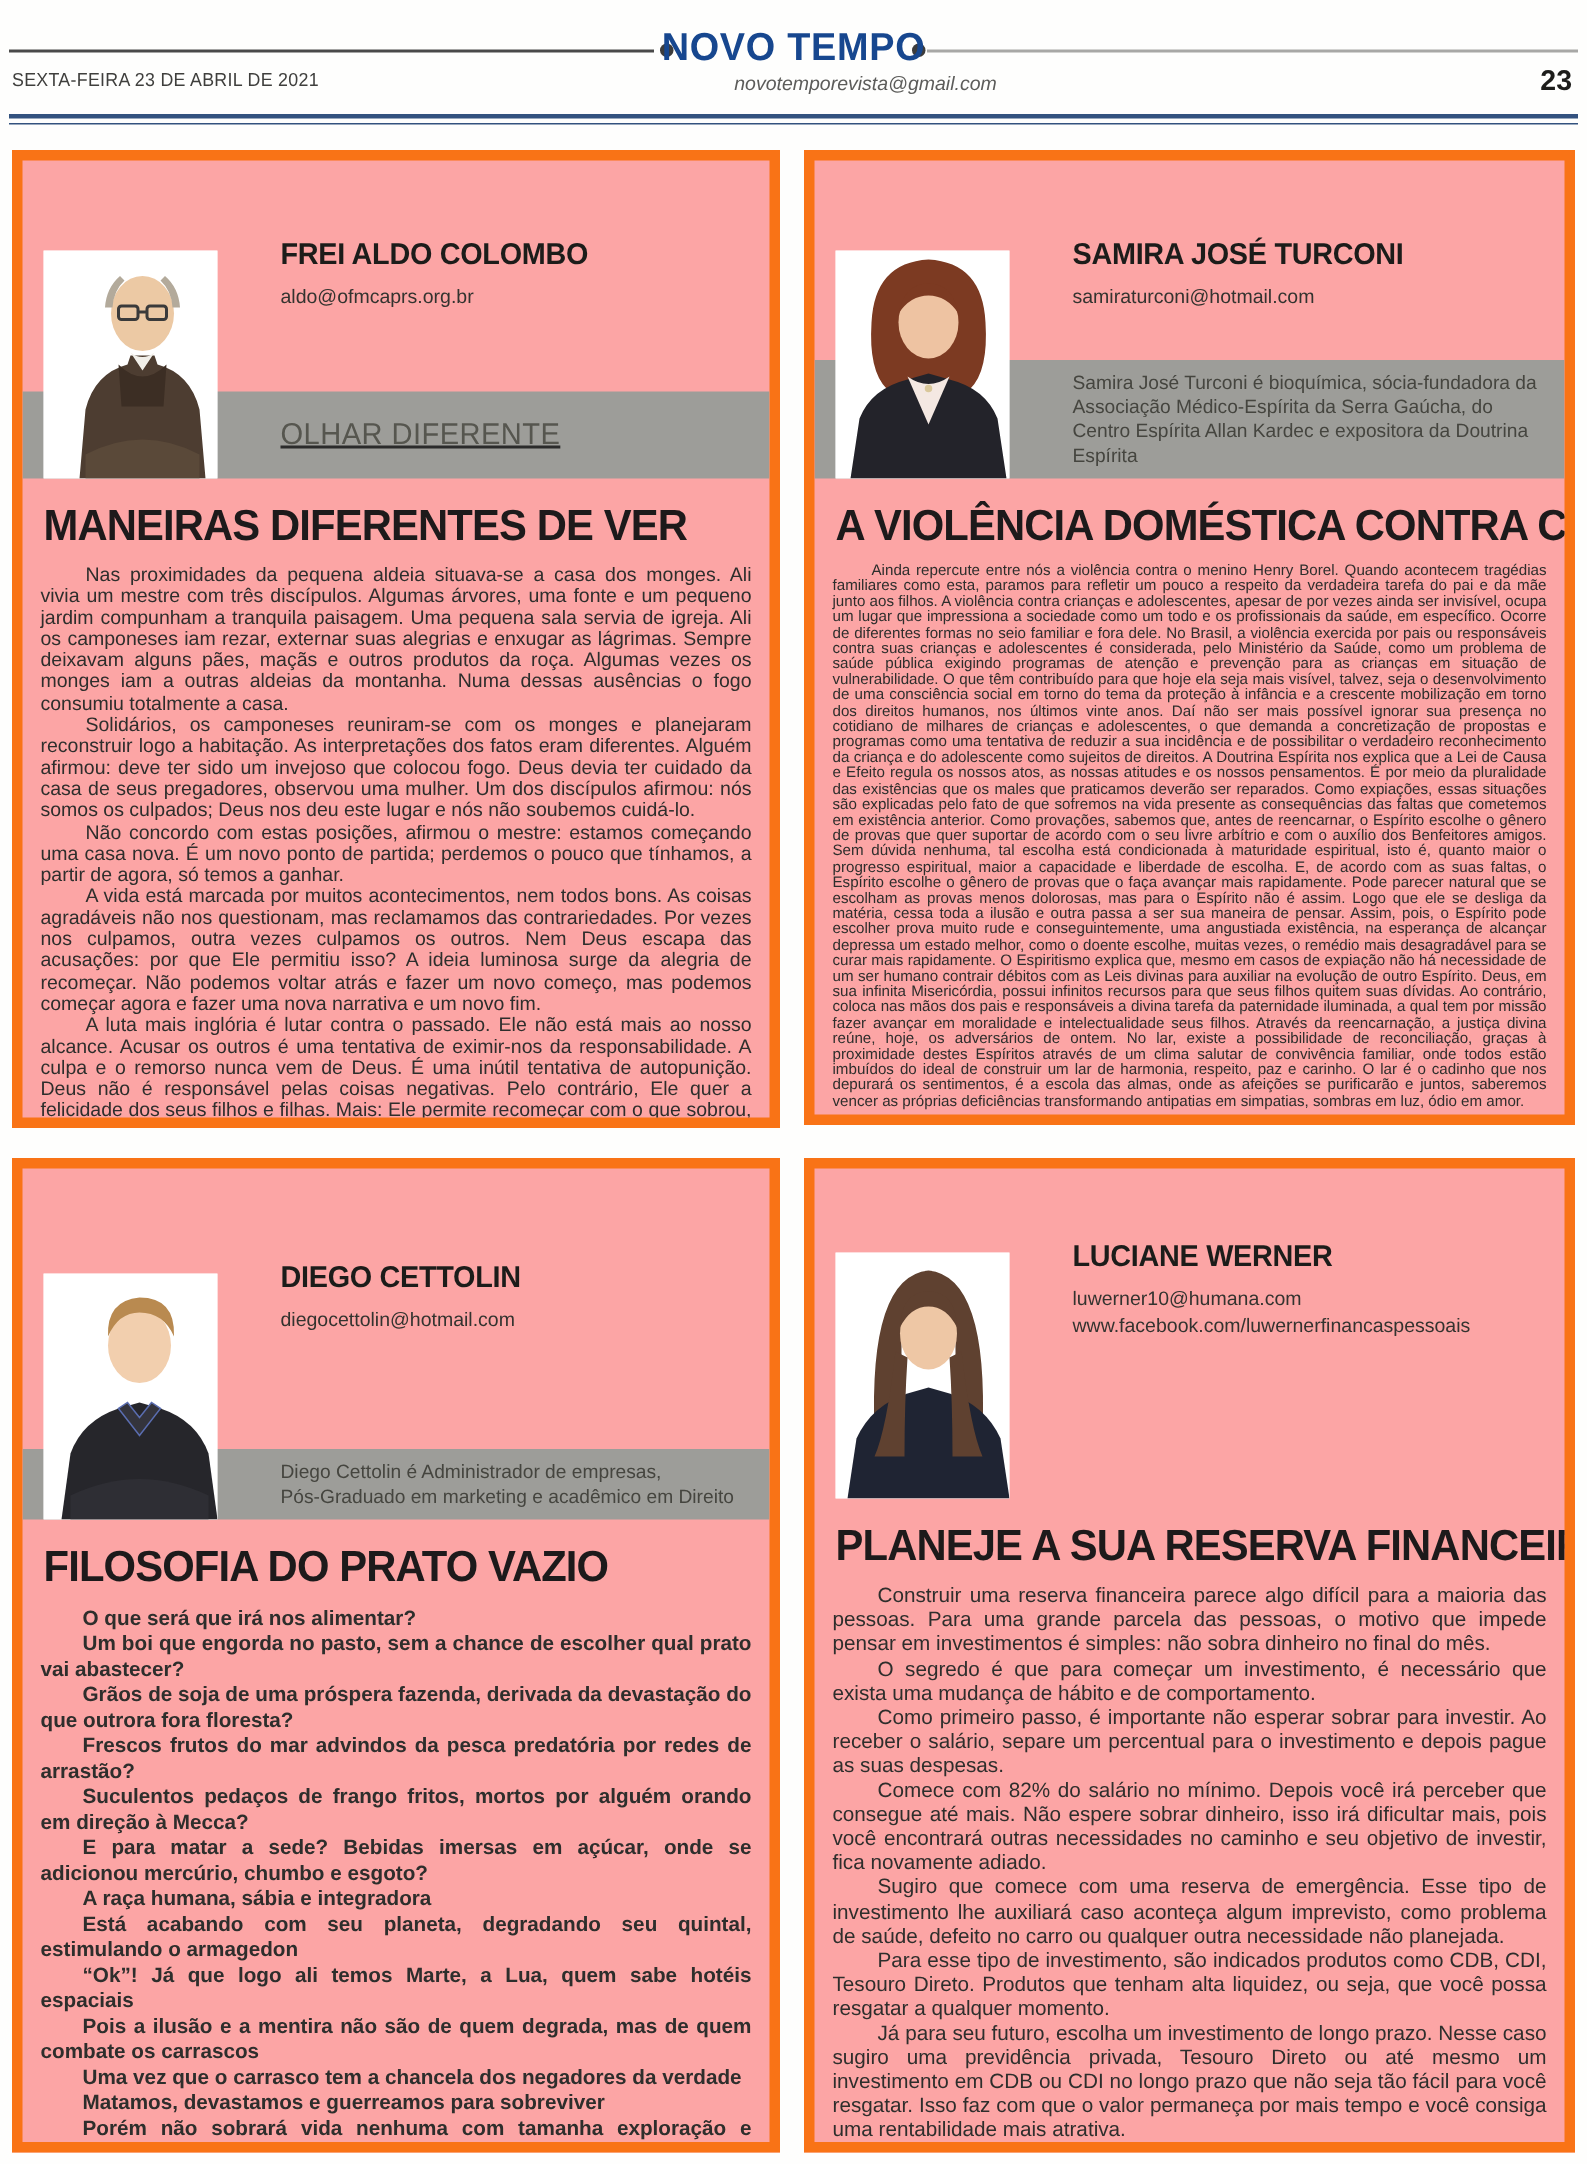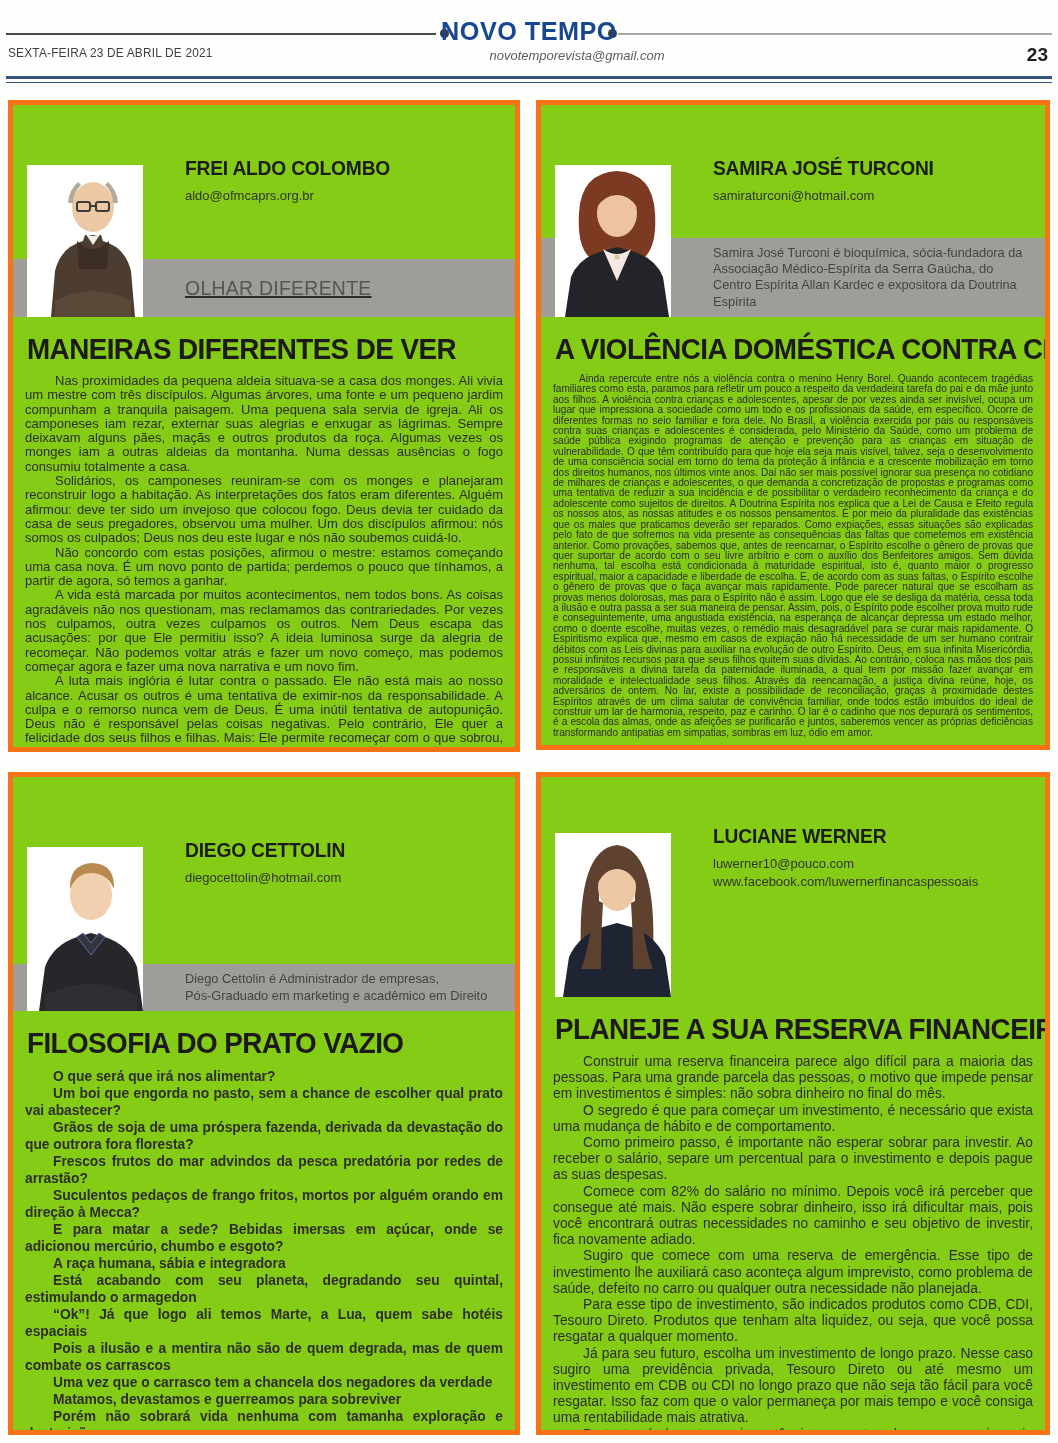--- a/index.html
+++ b/index.html
@@ -14,21 +14,21 @@
   .flank-dot{position:absolute;top:29px;width:9px;height:9px;border-radius:50%;background:#3c3c3c;}
   .flank-dot.d1{left:440px;}
   .flank-dot.d2{left:608px;}
   .np-title{position:absolute;top:16px;left:0;width:1058px;text-align:center;font-size:26px;font-weight:bold;letter-spacing:0.5px;color:#17478f;transform:scaleX(.97);}
   .np-email{position:absolute;top:48px;left:0;width:1058px;text-align:center;font-style:italic;font-size:13px;color:#5c5c5a;padding-left:48px;}
   .issue-date{position:absolute;top:46px;left:8px;font-size:12.5px;letter-spacing:0.2px;color:#3f3f3d;transform:scaleX(.95);transform-origin:left;}
   .page-num{position:absolute;top:44px;right:10px;font-size:19px;font-weight:bold;color:#1d1d1b;}
   .double-rule{position:absolute;top:76px;left:6px;right:6px;height:3px;border-top:3px solid #33527f;border-bottom:1px solid #33527f;}
 
   
-  .card{position:absolute;background:#84cc16;border:5px solid #f97316;box-sizing:border-box;overflow:hidden;}
+  .card{position:absolute;background:#fca5a5;border:7px solid #f97316;box-sizing:border-box;overflow:hidden;}
   #card-1{left:8px;top:100px;width:512px;height:652px;}
   #card-2{left:536px;top:100px;width:514px;height:650px;}
   #card-3{left:8px;top:772px;width:512px;height:663px;}
   #card-4{left:536px;top:772px;width:514px;height:663px;}
 
   .profile{position:relative;height:160px;}
   .card-bottom .profile{height:172px;}
   .photo{position:absolute;left:14px;top:8px;width:116px;height:152px;z-index:2;background:#fff;}
   .card-bottom .photo{height:164px;}
   .photo svg{width:100%;height:100%;display:block;}
@@ -176,21 +176,21 @@
           <rect width="116" height="164" fill="#ffffff"></rect>
           <path d="M26 120 Q22 16 62 12 Q102 16 98 120 L80 120 L80 58 Q76 34 62 34 Q48 34 44 58 L44 120 Z" fill="#5f4130"></path>
           <path d="M8 164 L14 124 Q24 102 48 94 L62 90 L76 94 Q100 102 110 124 L116 164 Z" fill="#1f2433"></path>
           <ellipse cx="62" cy="54" rx="19" ry="24" fill="#eec7a5"></ellipse>
           <path d="M43 50 Q44 26 62 26 Q80 26 81 50 Q74 36 62 36 Q50 36 43 50 Z" fill="#5f4130"></path>
           <path d="M40 66 Q34 118 26 136 L46 136 Q46 100 48 70 Z" fill="#5f4130"></path>
           <path d="M84 66 Q90 118 98 136 L78 136 Q78 100 76 70 Z" fill="#5f4130"></path>
         </svg>
       </div>
       <div class="p-name">LUCIANE WERNER</div>
-      <div class="p-contact">luwerner10@pouco.com</div>
+      <div class="p-contact">luwerner10@humana.com</div>
       <div class="p-contact">www.facebook.com/luwernerfinancaspessoais</div>
     </div>
     <div class="headline">PLANEJE A SUA RESERVA FINANCEIRA</div>
     <div class="body">
       <p>Construir uma reserva financeira parece algo difícil para a maioria das pessoas. Para uma grande parcela das pessoas, o motivo que impede pensar em investimentos é simples: não sobra dinheiro no final do mês.</p>
       <p>O segredo é que para começar um investimento, é necessário que exista uma mudança de hábito e de comportamento.</p>
       <p>Como primeiro passo, é importante não esperar sobrar para investir. Ao receber o salário, separe um percentual para o investimento e depois pague as suas despesas.</p>
       <p>Comece com 82% do salário no mínimo. Depois você irá perceber que consegue até mais. Não espere sobrar dinheiro, isso irá dificultar mais, pois você encontrará outras necessidades no caminho e seu objetivo de investir, fica novamente adiado.</p>
       <p>Sugiro que comece com uma reserva de emergência. Esse tipo de investimento lhe auxiliará caso aconteça algum imprevisto, como problema de saúde, defeito no carro ou qualquer outra necessidade não planejada.</p>
       <p>Para esse tipo de investimento, são indicados produtos como CDB, CDI, Tesouro Direto. Produtos que tenham alta liquidez, ou seja, que você possa resgatar a qualquer momento.</p>

